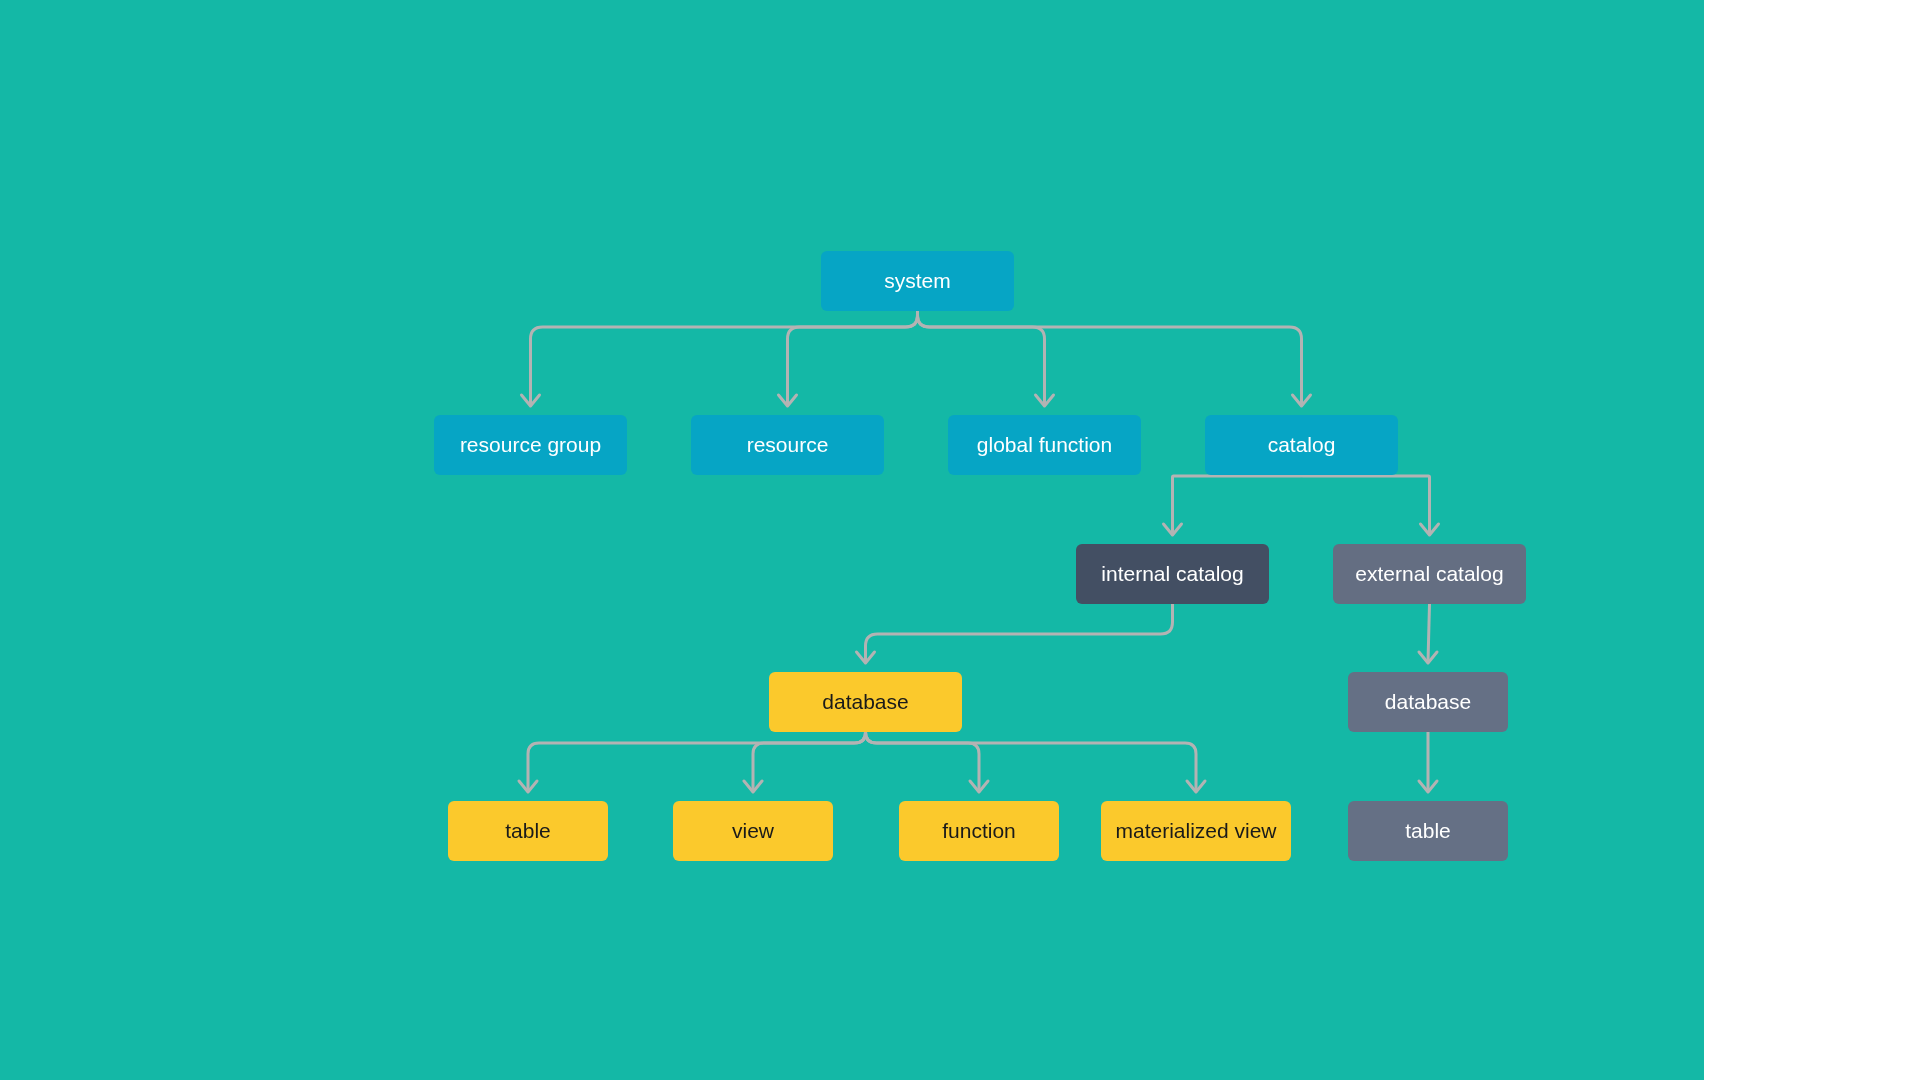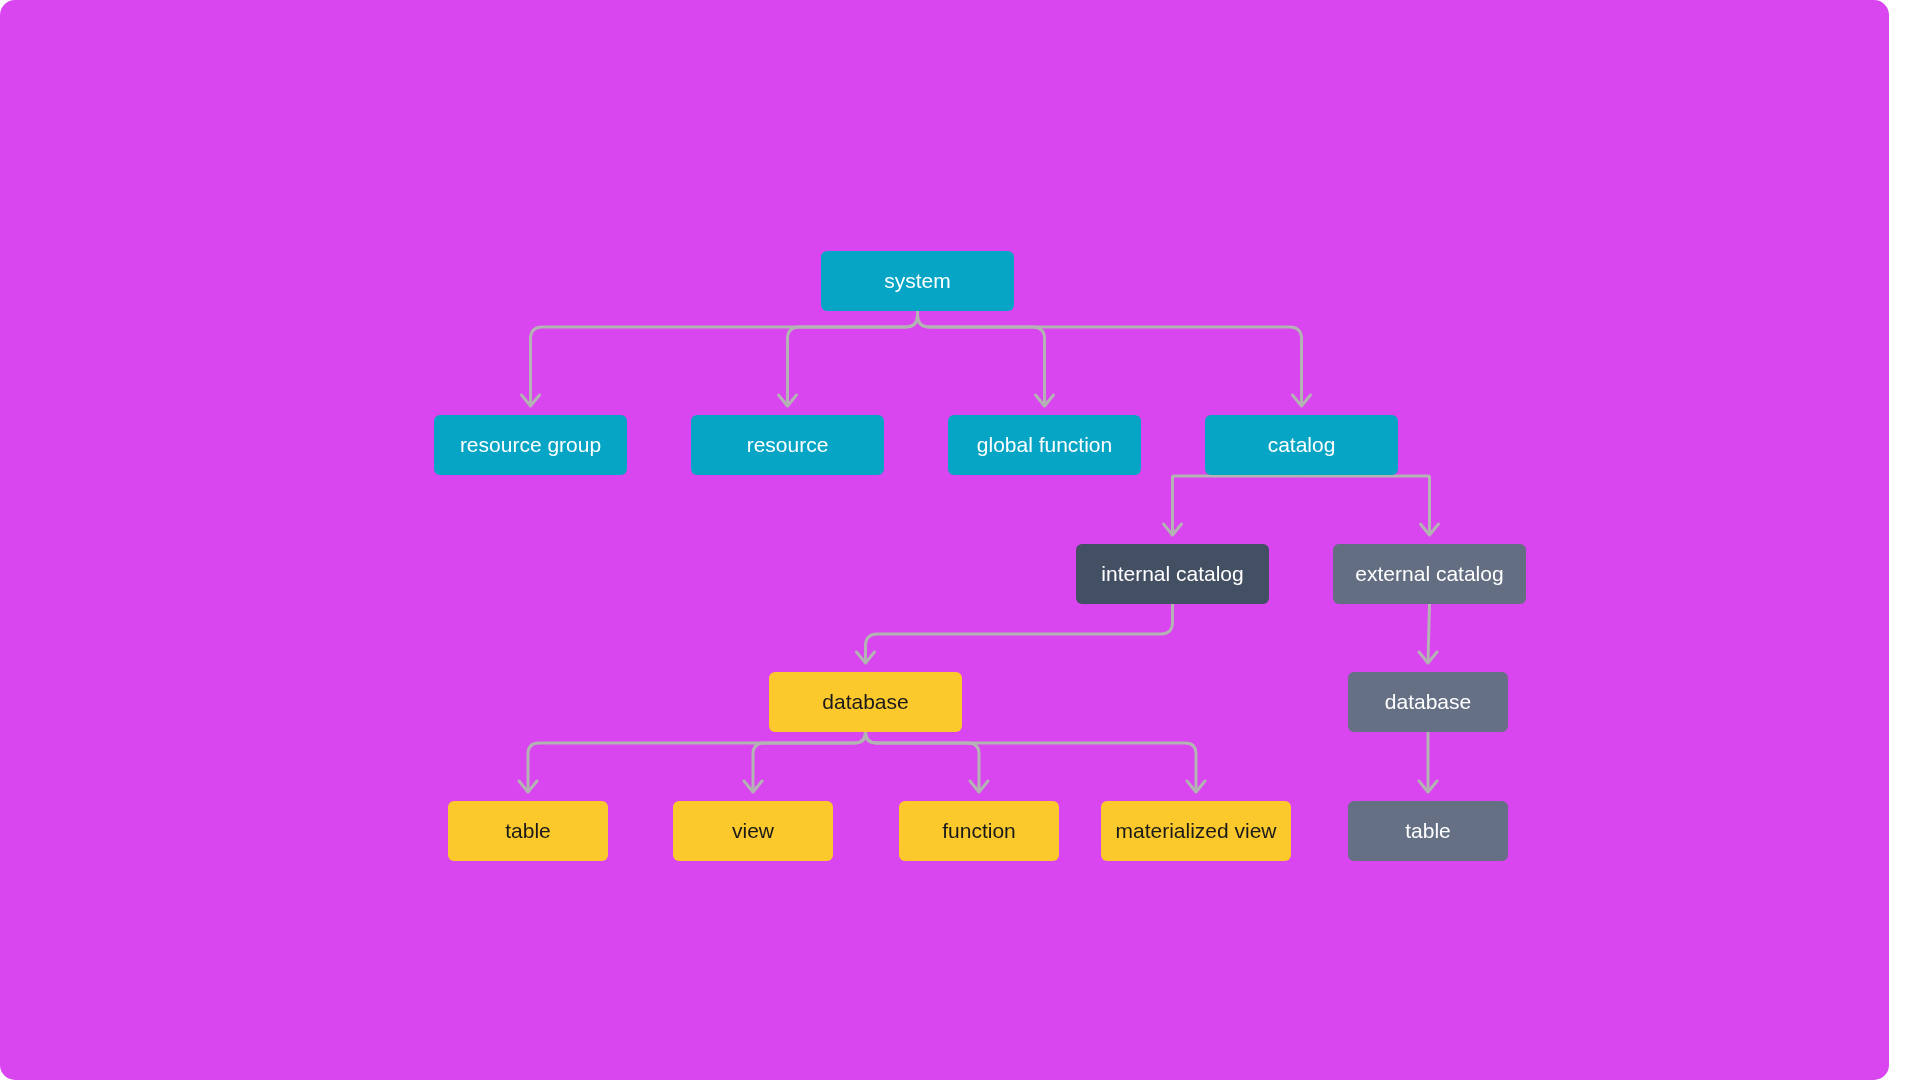--- a/index.html
+++ b/index.html
@@ -9,24 +9,23 @@
     background: #ffffff;
   }
   body {
     width: 1920px;
     height: 1080px;
     overflow: hidden;
     font-family: "Liberation Sans", sans-serif;
   }
   #diagram-root {
     position: relative;
-    width: 1889px;
+    width: 1704px;
     height: 1080px;
-    background: #d946ef;
-    border-radius: 15px;
+    background: #14b8a6;
   }
   #diagram-svg {
     position: absolute;
     left: 0;
     top: 0;
     width: 1920px;
     height: 1080px;
     display: block;
   }
   .node-rect {

